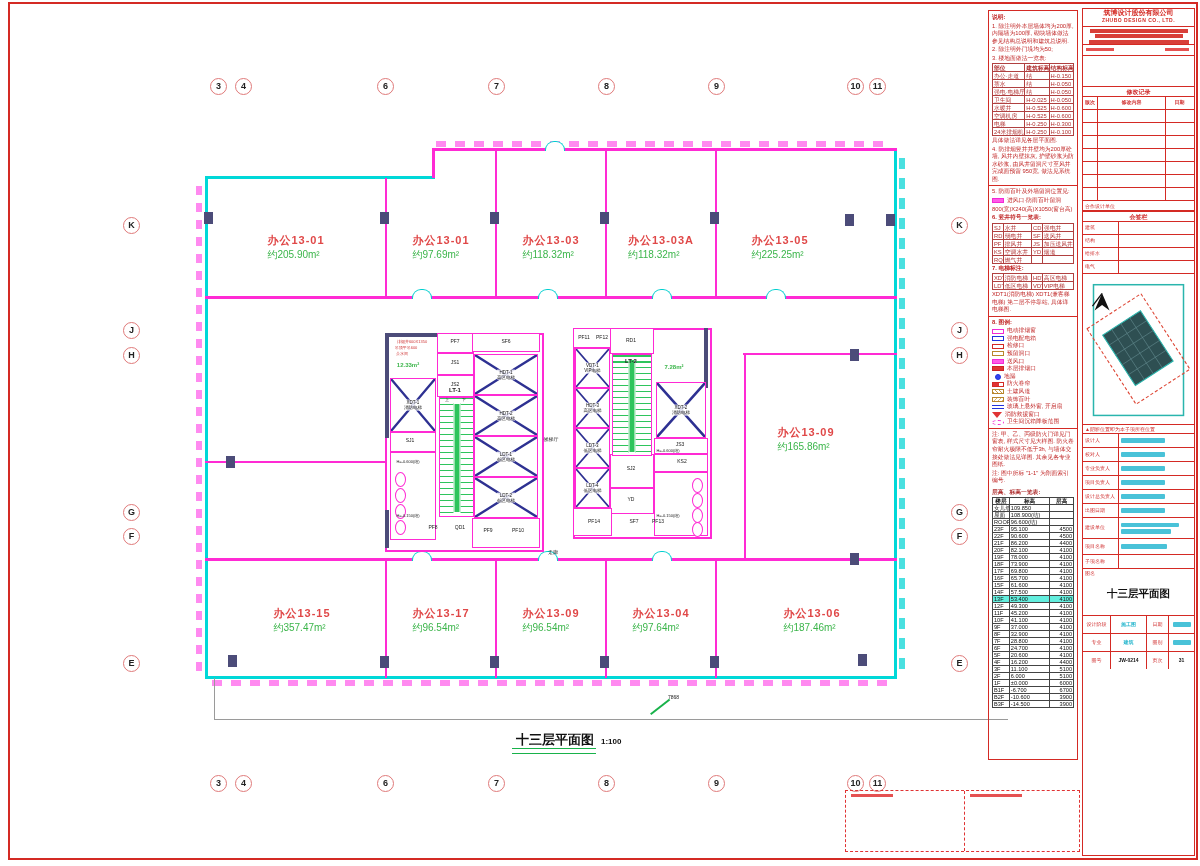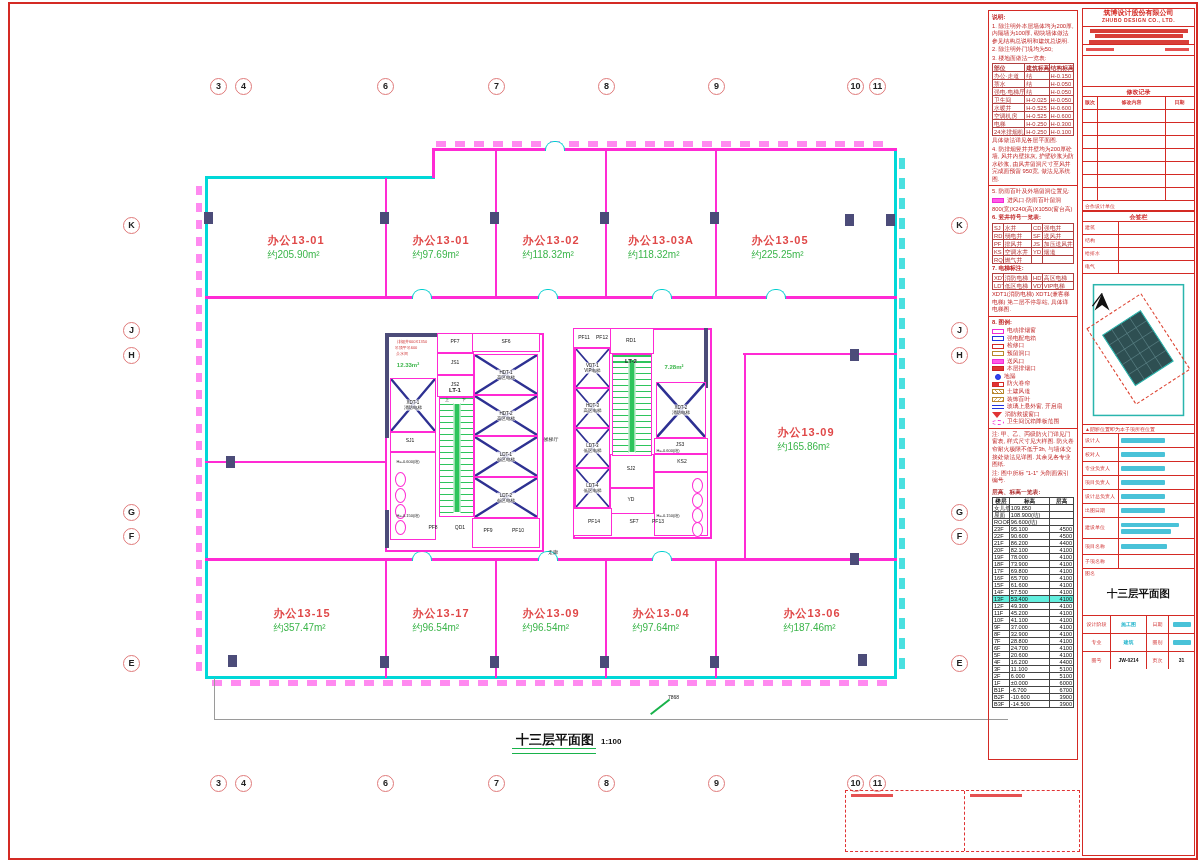--- a/index.html
+++ b/index.html
@@ -218,21 +218,21 @@
 
   <div class="room" style="left:296px;top:233px">
       <div class="rid">办公13-01</div>
       <div class="rarea">约205.90m²</div>
     </div>
   <div class="room" style="left:441px;top:233px">
       <div class="rid">办公13-01</div>
       <div class="rarea">约97.69m²</div>
     </div>
   <div class="room" style="left:551px;top:233px">
-      <div class="rid">办公13-02</div>
+      <div class="rid">办公13-03</div>
       <div class="rarea">约118.32m²</div>
     </div>
   <div class="room" style="left:661px;top:233px">
       <div class="rid">办公13-03A</div>
       <div class="rarea">约118.32m²</div>
     </div>
   <div class="room" style="left:780px;top:233px">
       <div class="rid">办公13-05</div>
       <div class="rarea">约225.25m²</div>
     </div>

